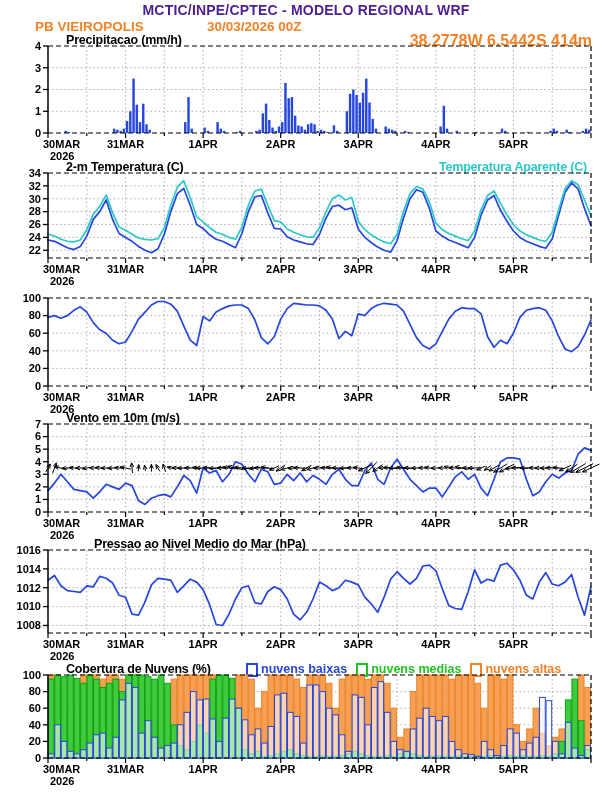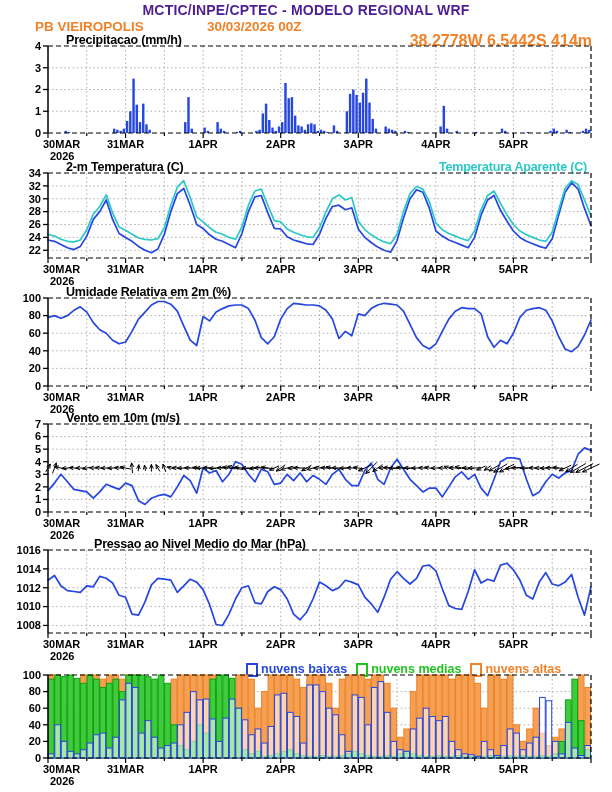--- a/index.html
+++ b/index.html
@@ -25,23 +25,23 @@
 
 <div id="page">
   <div class="abs hdr1" style="color: #4c1d95;">MCTIC/INPE/CPTEC - MODELO REGIONAL WRF</div>
   <div class="abs hdr2a" style="color: rgb(240, 130, 40);">PB VIEIROPOLIS</div>
   <div class="abs hdr2b" style="color: rgb(240, 130, 40);">30/03/2026 00Z</div>
   <div class="abs coords" id="coords" style="color: rgb(240, 130, 40); top: 32px;">38.2778W 6.5442S 414m</div>
 
   <div class="abs ttl ttl-left" id="t0" style="top: 33px;">Precipitacao (mm/h)</div>
   <div class="abs ttl ttl-left" id="t1" style="top: 144px; margin-top: 16px;">2-m Temperatura (C)</div>
   <div class="abs ttl ttl-right" id="t1r" style="top: 160px; color: rgb(44, 200, 200);">Temperatura Aparente (C)</div>
-  <div class="abs ttl ttl-left" id="t2" style="top: 285px;">Umidade Relativa em 2m (%)</div>
   <div class="abs ttl ttl-left" id="t3" style="top: 411px;">Vento em 10m (m/s)</div>
   <div class="abs ttl ttl-left" id="t4" style="top: 537px; margin-left: 28px;">Pressao ao Nivel Medio do Mar (hPa)</div>
+  <div class="abs ttl ttl-left" id="t5" style="top: 662px;">Cobertura de Nuvens (%)</div>
 
   <div class="abs legend" id="cloud-legend" style="top: 662px;">
     <span class="lgd">
       <i class="box" style="border-color: rgb(38, 70, 224);"></i>
       <span style="color: rgb(38, 70, 224);">nuvens baixas</span>
     </span>
     <span class="lgd">
       <i class="box" style="border-color: rgb(30, 196, 30);"></i>
       <span style="color: rgb(30, 196, 30);">nuvens medias</span>
     </span>

